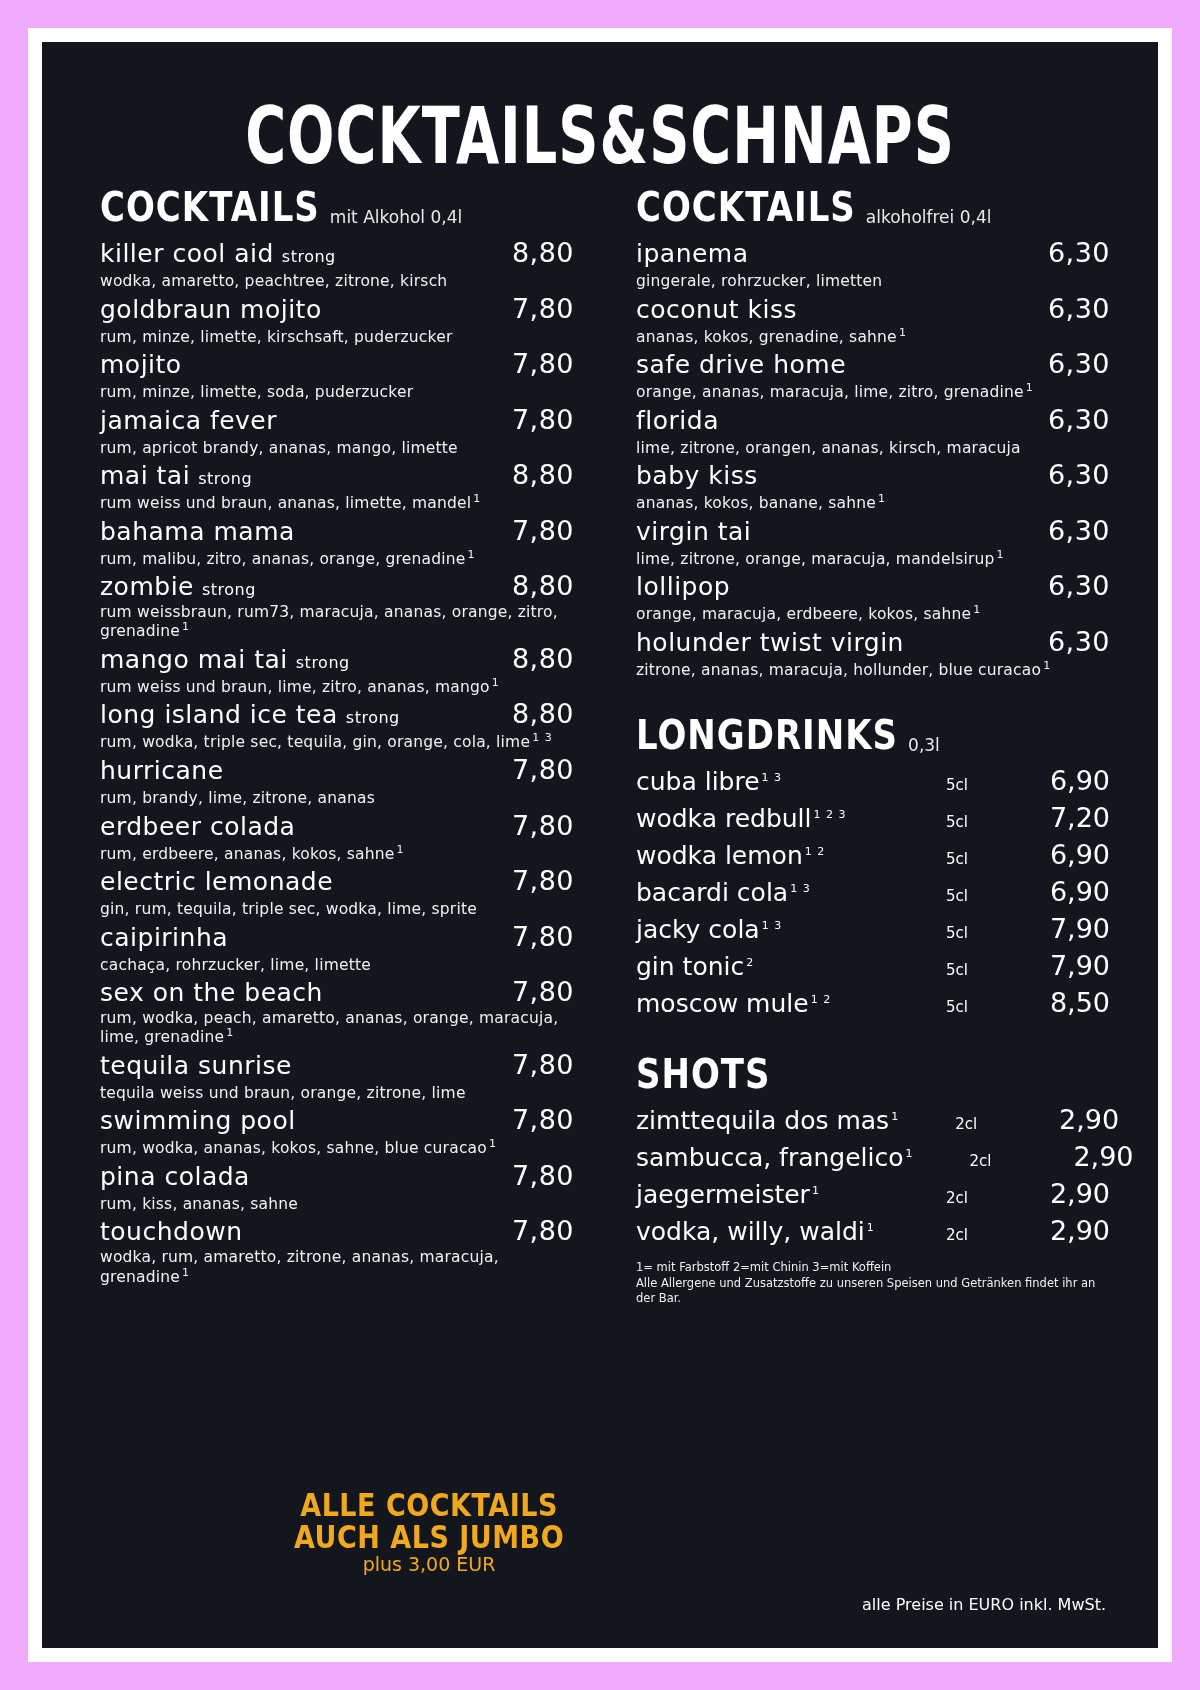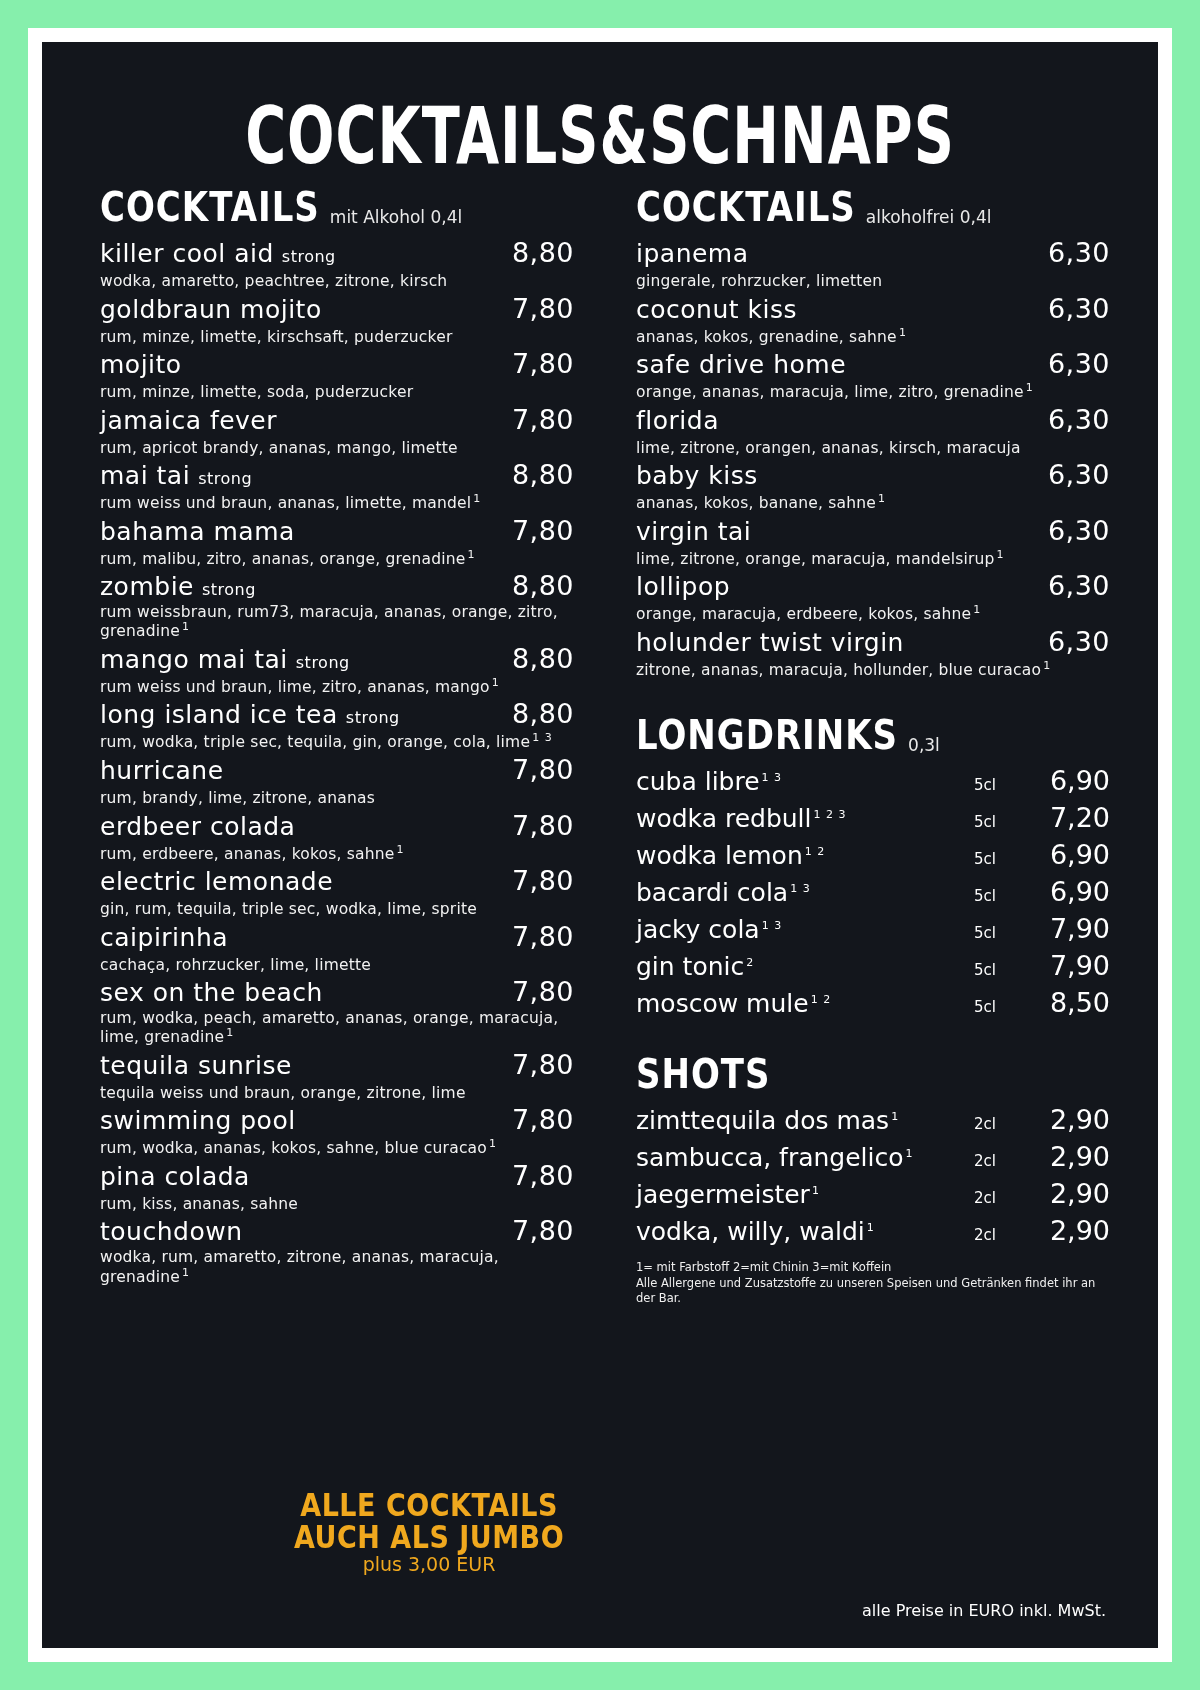--- a/index.html
+++ b/index.html
@@ -10,21 +10,21 @@
   body {
     width: 1200px;
     height: 1690px;
     font-family: "DejaVu Sans", sans-serif;
     overflow: hidden;
   }
   .page {
     position: relative;
     width: 1200px;
     height: 1690px;
-    background: #86efac;
+    background: #f0abfc;
     box-sizing: border-box;
     padding: 28px;
   }
   .white-frame {
     position: absolute;
     left: 28px;
     top: 28px;
     right: 28px;
     bottom: 28px;
     border: 14px solid #ffffff;
@@ -121,20 +121,21 @@
     font-size: 15.5px;
     color: #f2f2f2;
     letter-spacing: 0.2px;
     margin-top: 3px;
     line-height: 1.12;
   }
   .ld-row, .shot-row {
     display: flex;
     align-items: baseline;
     margin-top: 6px;
+    gap: 28px;
   }
   .ld-name {
     font-size: 25px;
     white-space: nowrap;
   }
   .ld-vol {
     font-size: 15px;
     width: 58px;
     text-align: left;
     flex: 0 0 58px;
@@ -179,21 +180,21 @@
     margin-top: 5px;
   }
   .jumbo .l3 {
     font-size: 19px;
     margin-top: 7px;
     display: block;
   }
   .price-note {
     position: absolute;
     right: 52px;
-    bottom: 28px;
+    bottom: 34px;
     font-size: 16px;
     color: #ffffff;
   }
 </style>
 </head>
 <body>
 
 <div class="page">
   <div class="white-frame"></div>
   <div class="inner">

